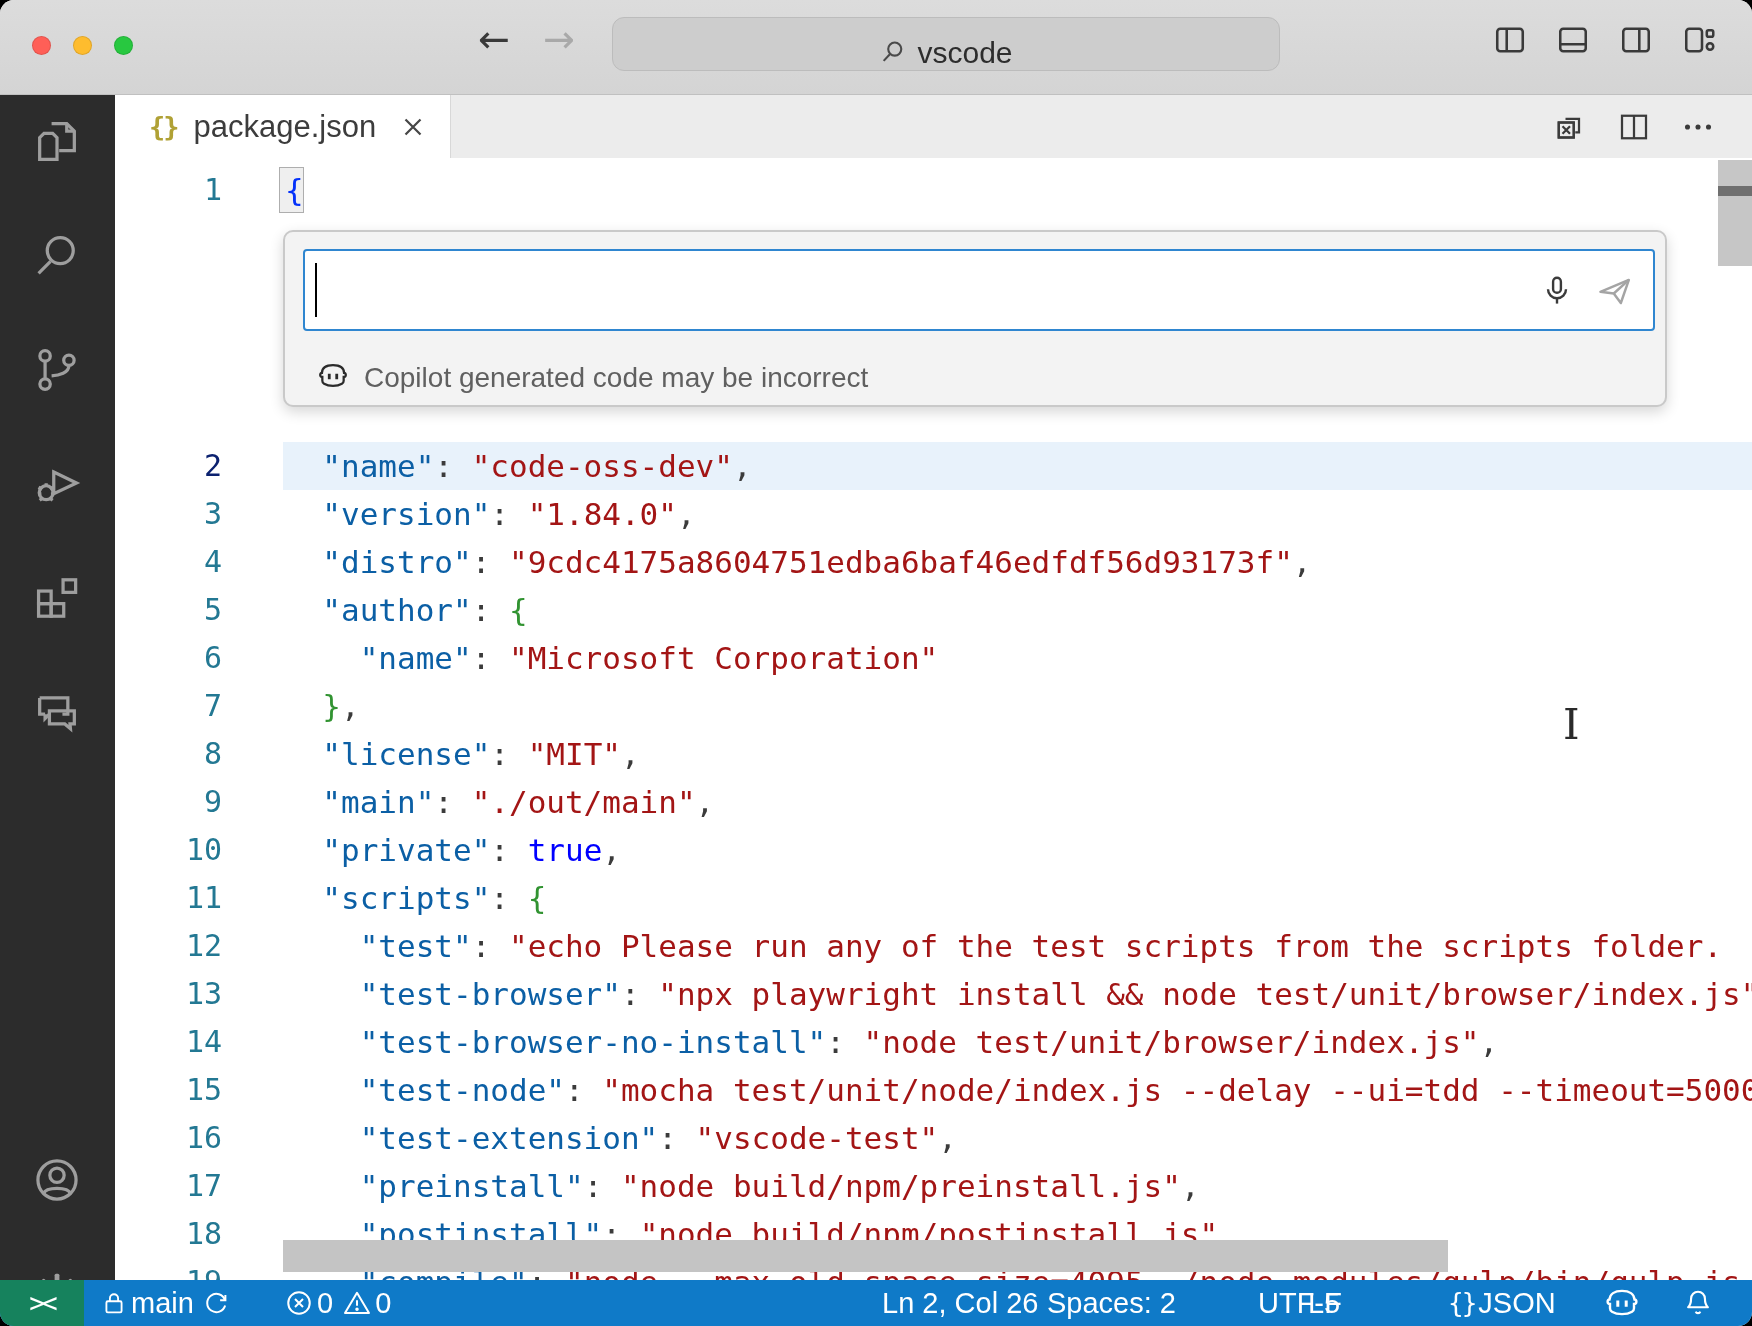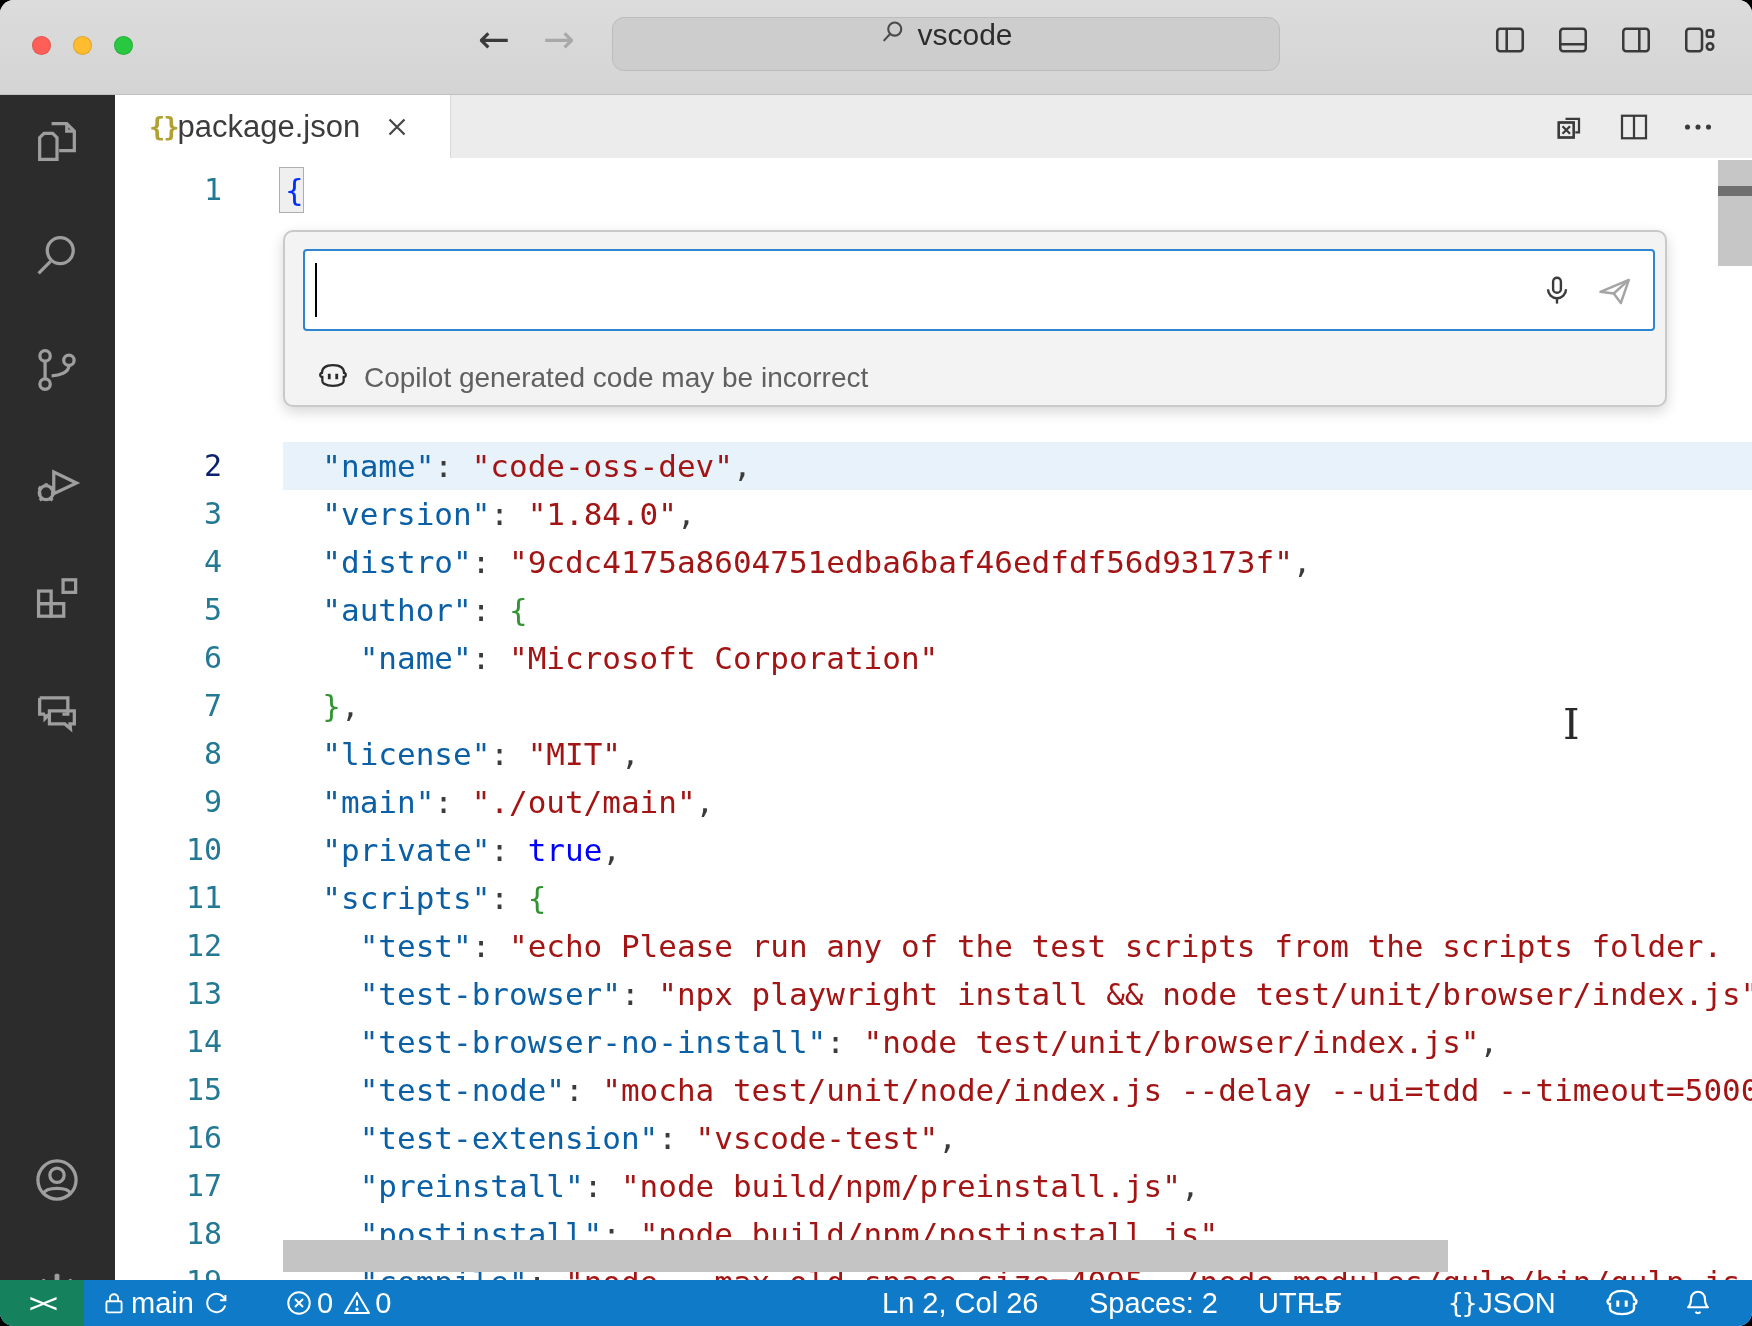--- a/index.html
+++ b/index.html
@@ -9,36 +9,36 @@
 
   
   .titlebar{position:absolute;left:0;top:0;width:1752px;height:95px;
             background:linear-gradient(#dcdcdc,#d4d4d4);border-bottom:1px solid #c0c0c0;box-sizing:border-box;}
   .tl{position:absolute;top:36px;width:19px;height:19px;border-radius:50%;box-shadow:inset 0 0 0 1px rgba(0,0,0,.12);}
   .tl.red{left:32px;background:#ff5f57;} .tl.yellow{left:73px;background:#febc2e;} .tl.green{left:114px;background:#28c840;}
   .navarrow{position:absolute;top:20px;font:38px "DejaVu Sans",sans-serif;color:#3a3a3a;line-height:1;}
   .navarrow.fwd{color:#a9a9a9;}
   .searchbox{position:absolute;left:612px;top:17px;width:668px;height:54px;background:#cdcdcd;
              border:1px solid #bcbcbc;border-radius:12px;box-sizing:border-box;
-             display:flex;align-items:flex-start;justify-content:center;gap:10px;}
+             display:flex;align-items:flex-end;justify-content:center;gap:10px;}
   .searchbox .q{font-size:30px;color:#2d2d2d;}
   .tb-icons{position:absolute;top:22px;right:34px;display:flex;gap:25px;}
   .tb-icons svg{display:block;}
 
   
   .activitybar{position:absolute;left:0;top:95px;width:115px;height:1185px;background:#2c2c2c;}
   .ab-icon{position:absolute;left:31px;width:52px;height:52px;color:#9e9e9e;}
   .ab-icon svg{width:52px;height:52px;display:block;}
 
   
   .tabbar{position:absolute;left:115px;top:95px;width:1637px;height:63px;background:#ececec;}
   .tab{position:absolute;left:0;top:0;width:336px;height:63px;background:#ffffff;border-right:1px solid #d8d8d8;
        box-sizing:border-box;display:flex;align-items:center;}
   .tab .json-glyph{margin-left:34px;font:bold 27px "DejaVu Sans Mono",monospace;color:#b0a135;letter-spacing:-2px;}
-  .tab .tab-label{font-size:31px;color:#3c3c3c;}
+  .tab .tab-label{margin-left:16px;font-size:31px;color:#3c3c3c;}
   .tab .tab-close{margin-left:22px;width:30px;height:30px;color:#474747;}
   .editor-actions{position:absolute;right:36px;top:14px;display:flex;gap:28px;color:#3b3b3b;}
 
   
   .editor{position:absolute;left:115px;top:158px;width:1637px;height:1122px;background:#fff;overflow:hidden;}
   .hl-line{position:absolute;left:168px;right:0;top:284px;height:48px;background:#e8f2fb;}
   .bracket-box{position:absolute;left:164px;top:9px;width:25px;height:46px;background:#efefef;border:1px solid #aeaeae;box-sizing:border-box;}
   .ln{position:absolute;left:0;width:107px;text-align:right;font:30px/48px "DejaVu Sans Mono",monospace;color:#237893;}
   .ln.active{color:#0b216f;}
   .cl{position:absolute;left:170px;white-space:pre;font:31px/48px "DejaVu Sans Mono",monospace;color:#3b3b3b;}
@@ -65,21 +65,21 @@
   .copilot-note .msg{font-size:28px;color:#606060;}
   .copilot-note svg{color:#2b2b2b;}
 
   
   .statusbar{position:absolute;left:0;top:1280px;width:1752px;height:46px;background:#0f7ac8;color:#fff;}
   .remote{position:absolute;left:0;top:0;width:84px;height:46px;background:#16825d;display:flex;align-items:center;justify-content:center;
           font:26px "DejaVu Sans Mono",monospace;letter-spacing:-3px;}
   .sb-item{position:absolute;top:0;height:46px;display:flex;align-items:center;gap:3px;font-size:29px;white-space:nowrap;}
   .sb-item svg{display:block;}
   .sb-branch{left:100px;} .sb-problems{left:284px;}
-  .sb-lncol{left:882px;} .sb-spaces{left:1089px;align-items:center;} .sb-enc{left:1258px;} .sb-eol{left:1308px;}
+  .sb-lncol{left:882px;} .sb-spaces{left:1047px;align-items:center;} .sb-enc{left:1258px;} .sb-eol{left:1308px;}
   .sb-lang{left:1448px;} .sb-copilot{left:1604px;} .sb-bell{left:1682px;}
   .sb-lang .glyph{font:26px "DejaVu Sans Mono",monospace;letter-spacing:-2px;}
 </style>
 </head>
 <body>
 
 <div class="stage">
 <div class="window">
 
   <div class="titlebar">

